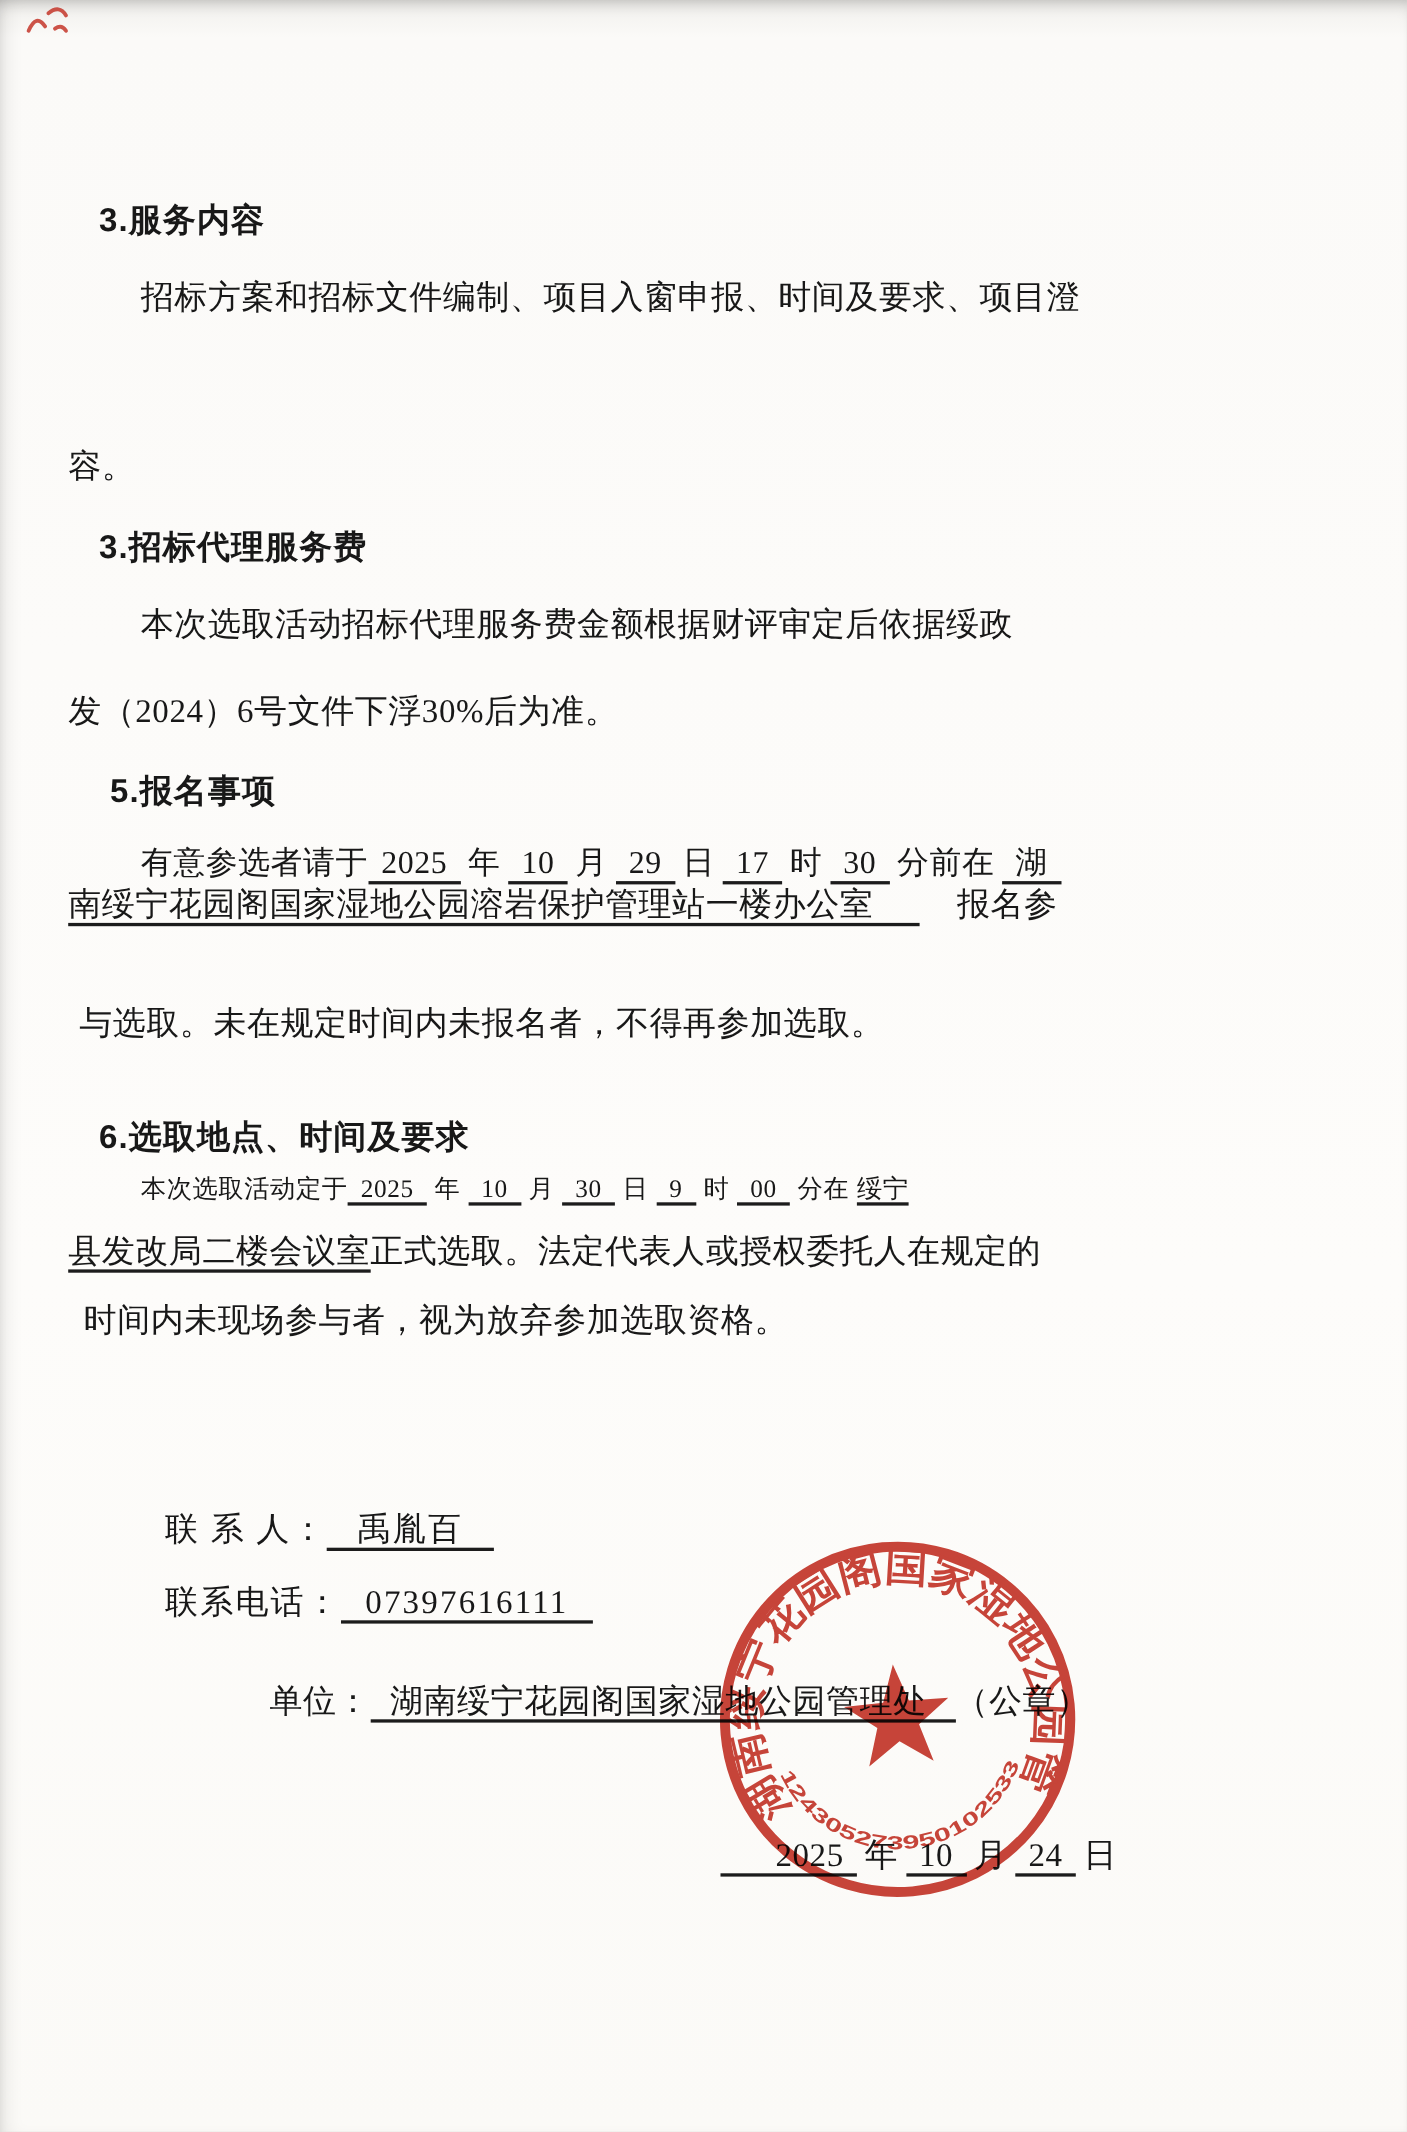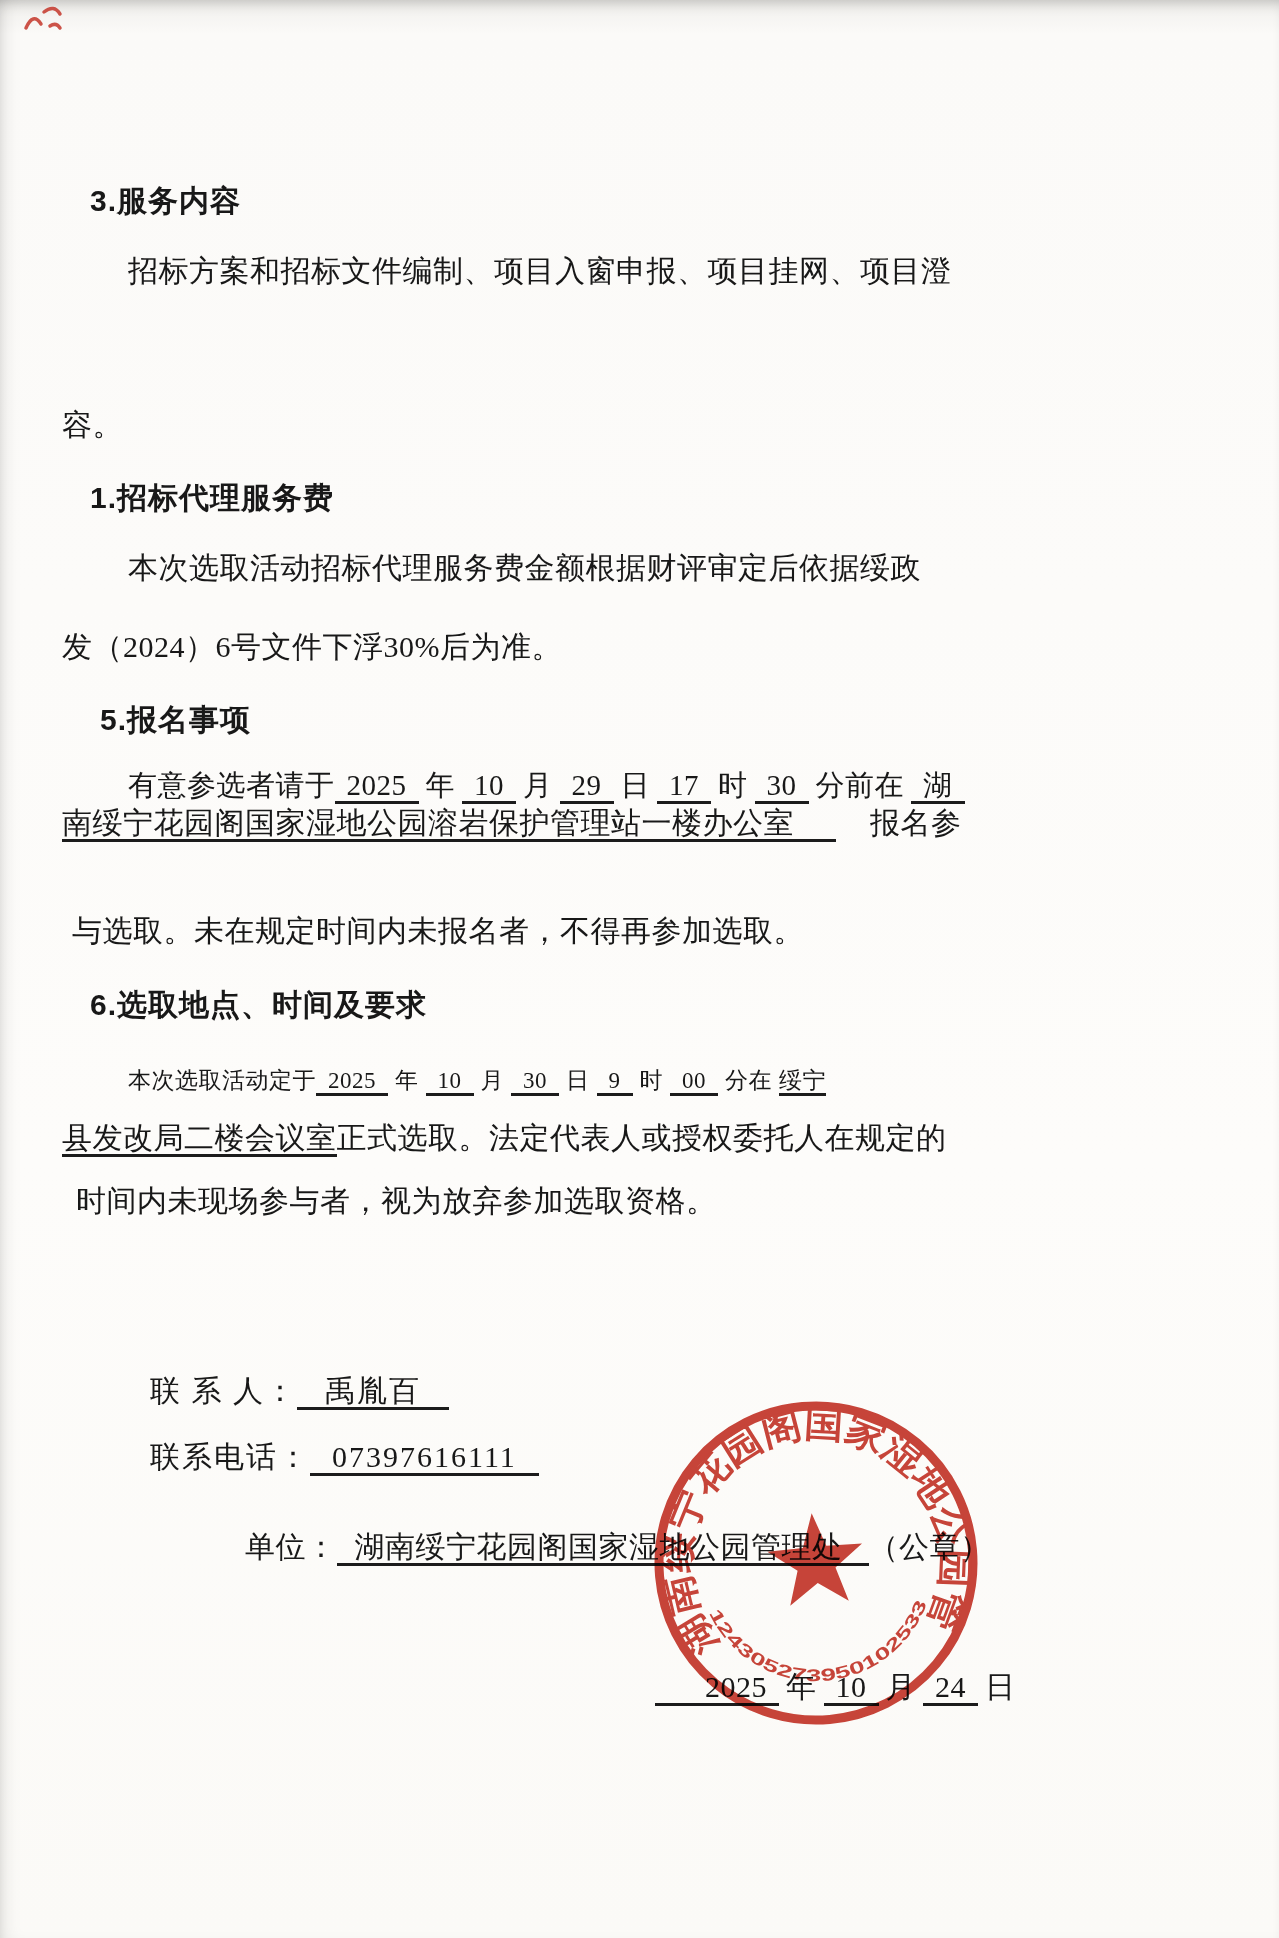--- a/index.html
+++ b/index.html
@@ -40,37 +40,37 @@
 </head>
 <body>
 
 <div class="page">
 
   <svg class="corner-mark" width="46" height="42" viewBox="0 0 46 42">
     <path d="M6,26 q7,-16 15,-4 M24,10 q10,-8 16,2 M30,24 q6,-4 10,2" fill="none" stroke="#c5372b" stroke-width="3.5" stroke-linecap="round"></path>
   </svg>
 
   <div class="line h" style="top:178px">3.服务内容</div>
-  <div class="line indent" style="top:248px">招标方案和招标文件编制、项目入窗申报、项目挂网、项目澄</div>
+  <div class="line indent" style="top:248px">招标方案和招标文件编制、项目入窗申报、时间及要求、项目澄</div>
   <div class="line" style="top:402px">容。</div>
 
-  <div class="line h" style="top:475px">1.招标代理服务费</div>
+  <div class="line h" style="top:475px">3.招标代理服务费</div>
   <div class="line indent" style="top:545px">本次选取活动招标代理服务费金额根据财评审定后依据绥政</div>
   <div class="line" style="top:624px">发（2024）6号文件下浮30%后为准。</div>
 
   <div class="line h" style="top:697px;left:100px">5.报名事项</div>
   <div class="line indent" style="top:762px;font-size:29px">
     <span>有意参选者请于</span><span class="blank">2025</span><span class="lbl">年</span><span class="blank">10</span><span class="lbl">月</span><span class="blank">29</span><span class="lbl">日</span><span class="blank">17</span><span class="lbl">时</span><span class="blank">30</span><span class="lbl">分前在</span><span class="blank">湖</span>
   </div>
   <div class="line" style="top:800px">
     <span class="ul" style="padding-right:42px">南绥宁花园阁国家湿地公园溶岩保护管理站一楼办公室</span><span class="gap"></span><span>报名参</span>
   </div>
   <div class="line" style="top:908px;left:72px">与选取。未在规定时间内未报名者，不得再参加选取。</div>
 
-  <div class="line h" style="top:982px">6.选取地点、时间及要求</div>
+  <div class="line h" style="top:1012px">6.选取地点、时间及要求</div>
   <div class="line indent" style="top:1058px;font-size:23px">
     <span>本次选取活动定于</span><span class="blank">2025</span><span class="lbl">年</span><span class="blank">10</span><span class="lbl">月</span><span class="blank">30</span><span class="lbl">日</span><span class="blank">9</span><span class="lbl">时</span><span class="blank">00</span><span class="lbl">分在</span><span class="ul">绥宁</span>
   </div>
   <div class="line" style="top:1115px">
     <span class="ul">县发改局二楼会议室</span><span>正式选取。法定代表人或授权委托人在规定的</span>
   </div>
   <div class="line" style="top:1178px;left:76px">时间内未现场参与者，视为放弃参加选取资格。</div>
 
   <div class="line contact" style="top:1324px">
     <span>联 系 人：</span><span class="blank" style="padding:0 28px">禹胤百</span>

